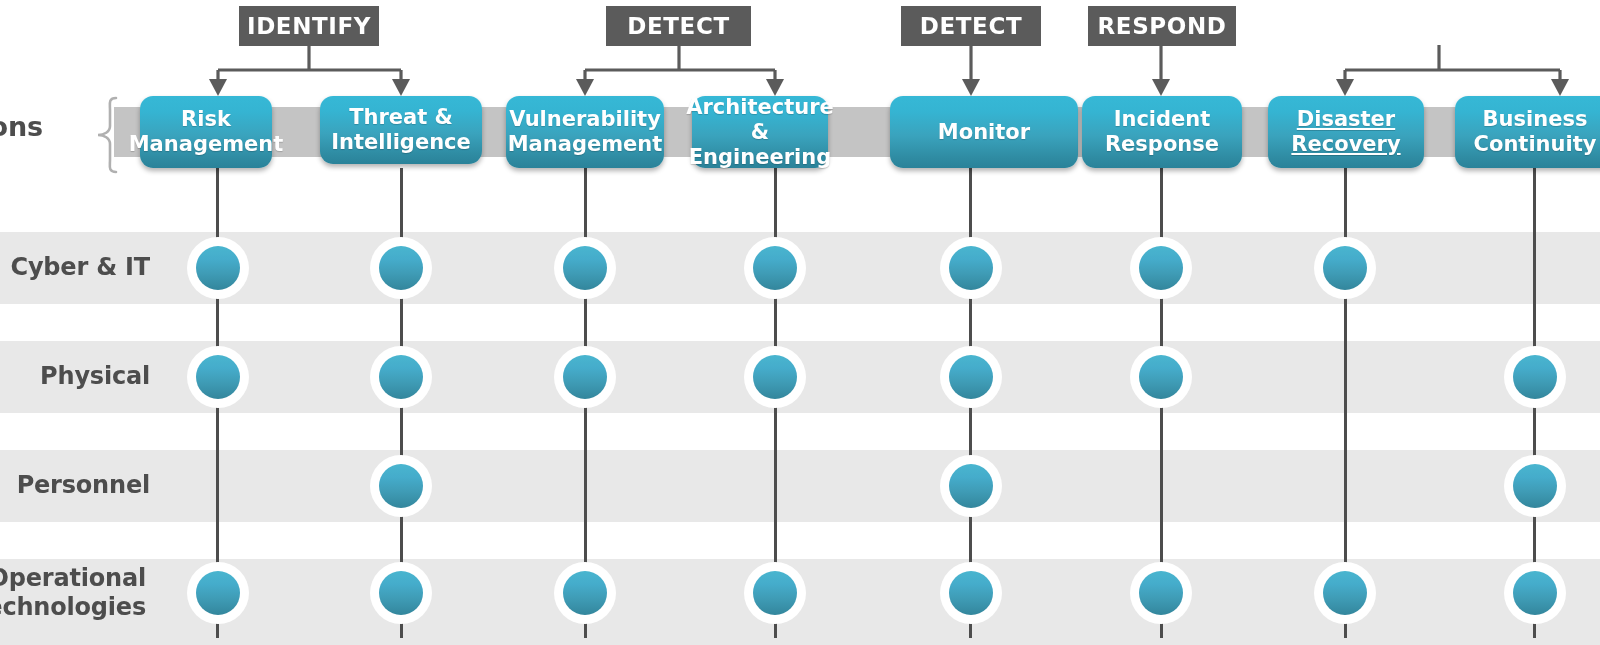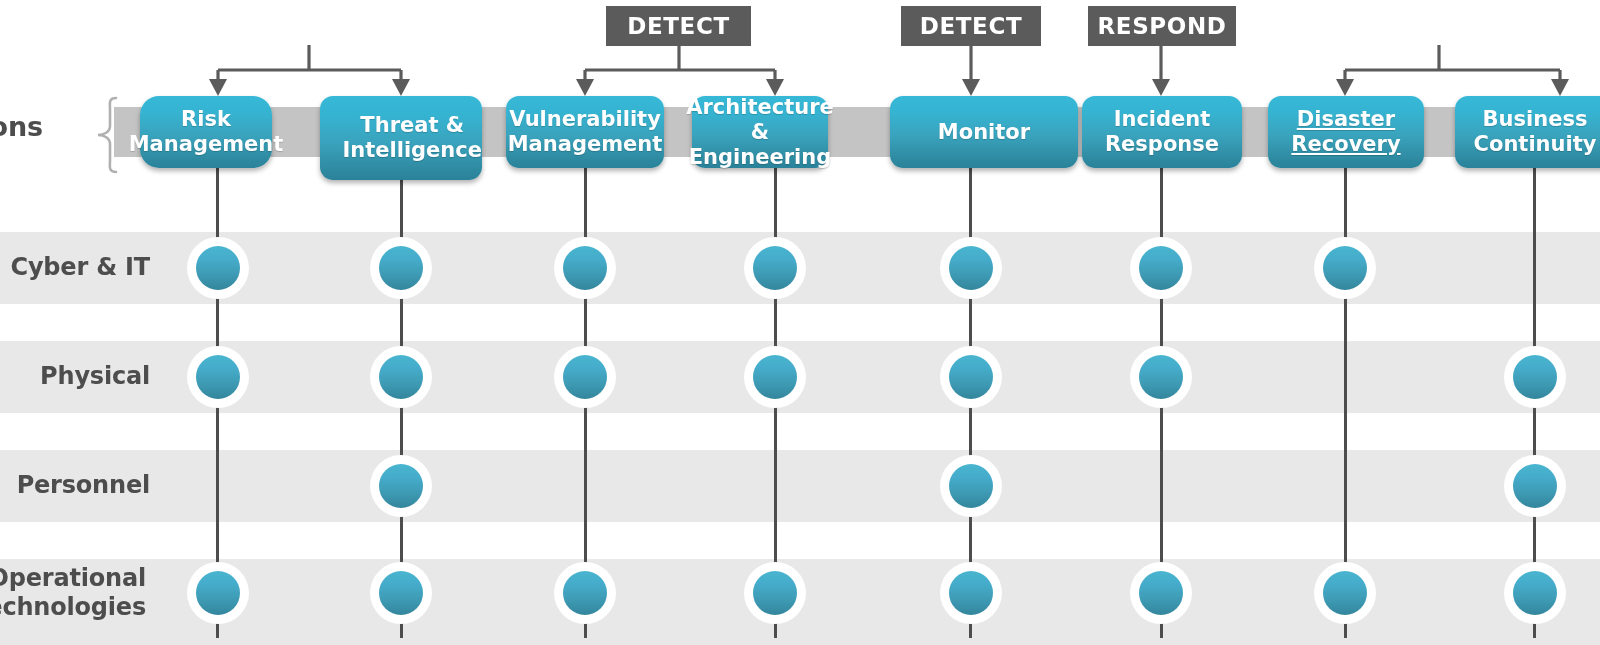--- a/index.html
+++ b/index.html
@@ -176,35 +176,38 @@
       <polygon points="401,96 392,79 410,79"></polygon>
       <polygon points="585,96 576,79 594,79"></polygon>
       <polygon points="775,96 766,79 784,79"></polygon>
       <polygon points="971,96 962,79 980,79"></polygon>
       <polygon points="1161,96 1152,79 1170,79"></polygon>
       <polygon points="1345,96 1336,79 1354,79"></polygon>
       <polygon points="1560,96 1551,79 1569,79"></polygon>
     </g>
   </svg>
 
+  <div class="cat-box" style="left:239px;top:6px;width:140px;height:40px;">
+    <span>IDENTIFY</span>
+  </div>
   <div class="cat-box" style="left:606px;top:6px;width:145px;height:40px;">
     <span>DETECT</span>
   </div>
   <div class="cat-box" style="left:901px;top:6px;width:140px;height:40px;">
     <span>DETECT</span>
   </div>
   <div class="cat-box" style="left:1088px;top:6px;width:148px;height:40px;">
     <span>RESPOND</span>
   </div>
 
-  <div class="func-box" style="left:140px;top:96px;width:132px;height:72px;border-radius:19px;">
+  <div class="func-box" style="left:140px;top:96px;width:132px;height:72px;">
     <span>Risk
 Management</span>
   </div>
-  <div class="func-box" style="left:320px;top:96px;width:162px;height:84px;justify-content:flex-end;">
+  <div class="func-box" style="left:320px;top:96px;width:162px;height:68px;">
     <span>Threat &amp;
 Intelligence</span>
   </div>
   <div class="func-box" style="left:506px;top:96px;width:158px;height:72px;">
     <span>Vulnerability
 Management</span>
   </div>
   <div class="func-box" style="left:692px;top:96px;width:136px;height:72px;">
     <span>Architecture &amp;
 Engineering</span>

